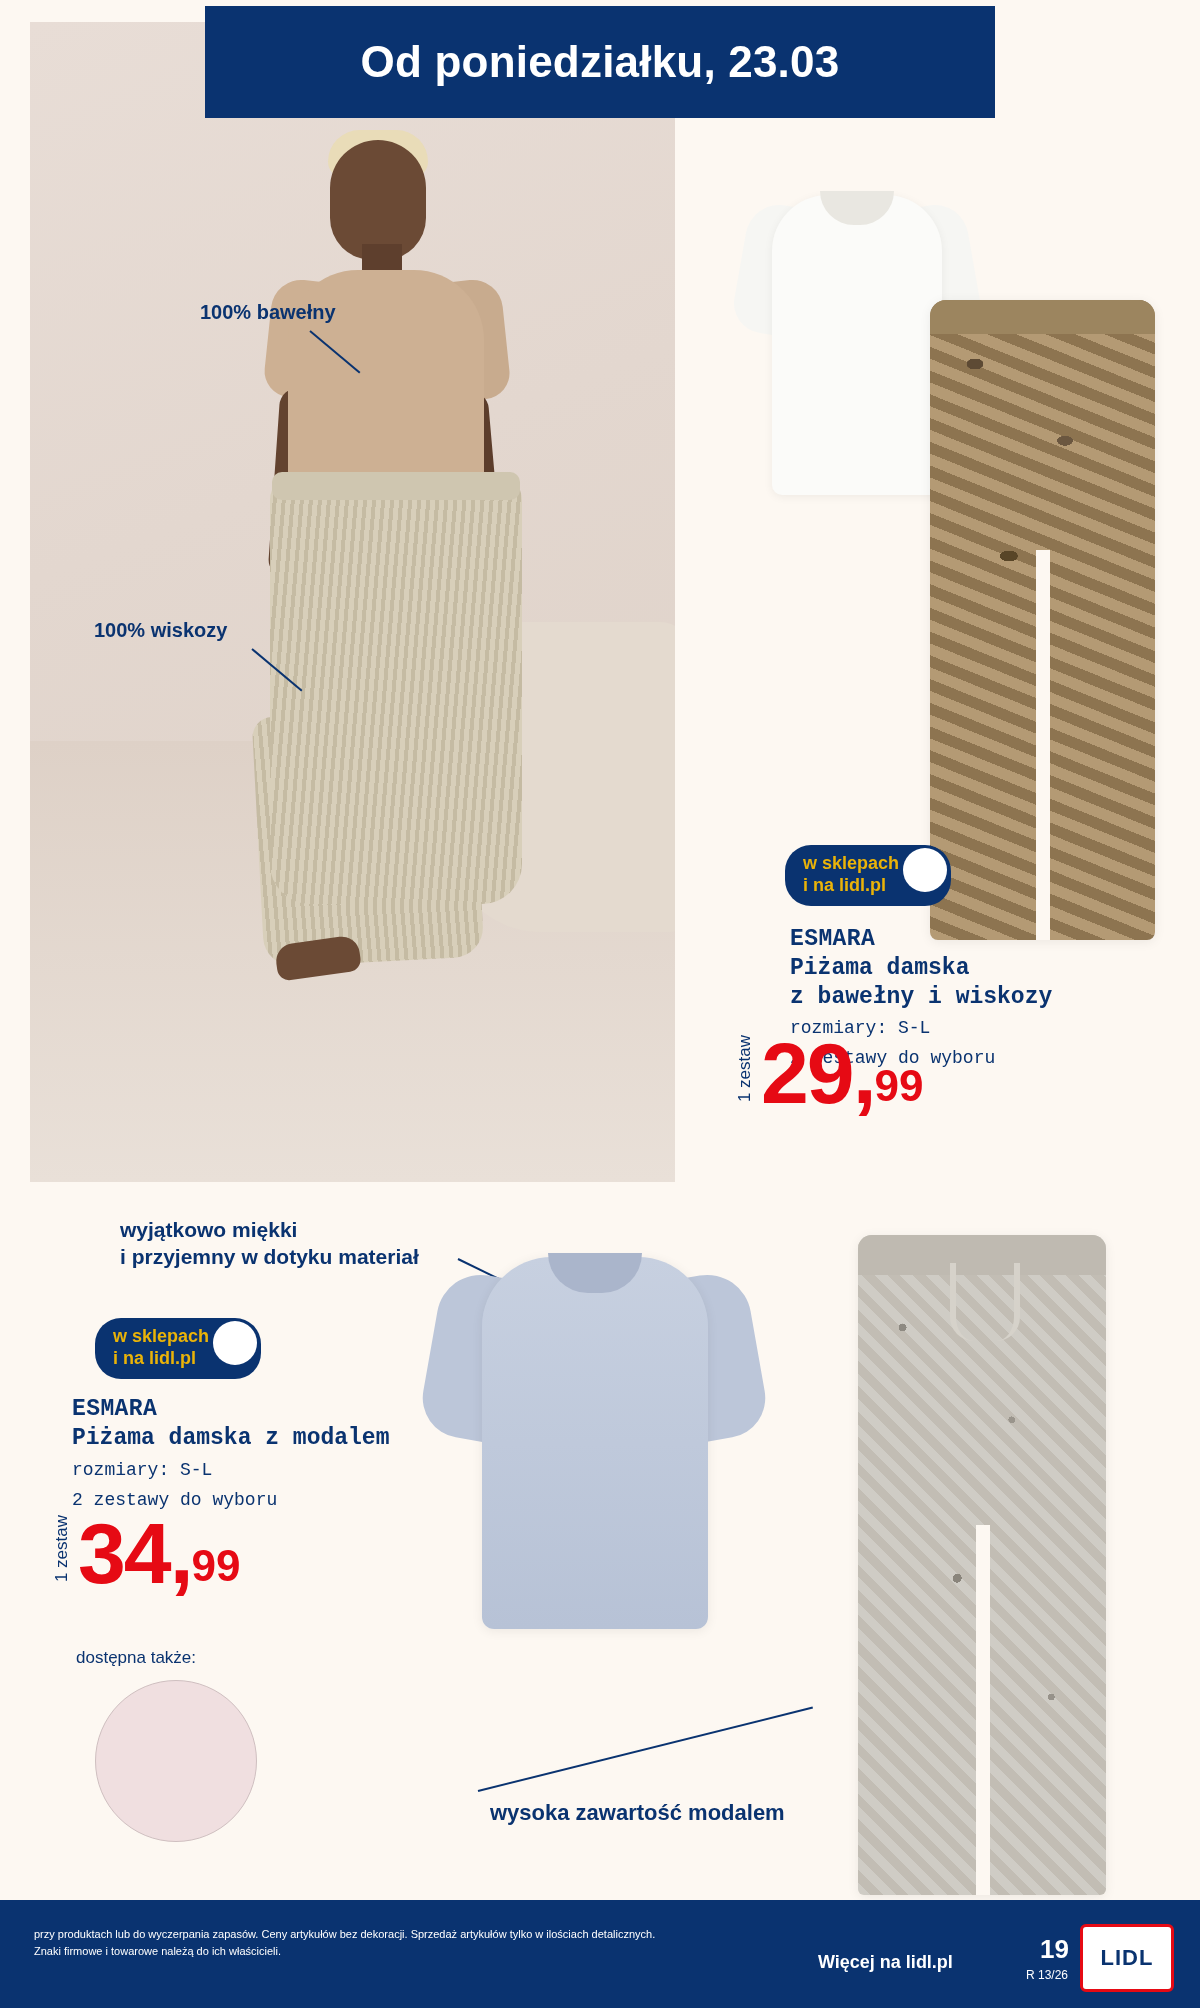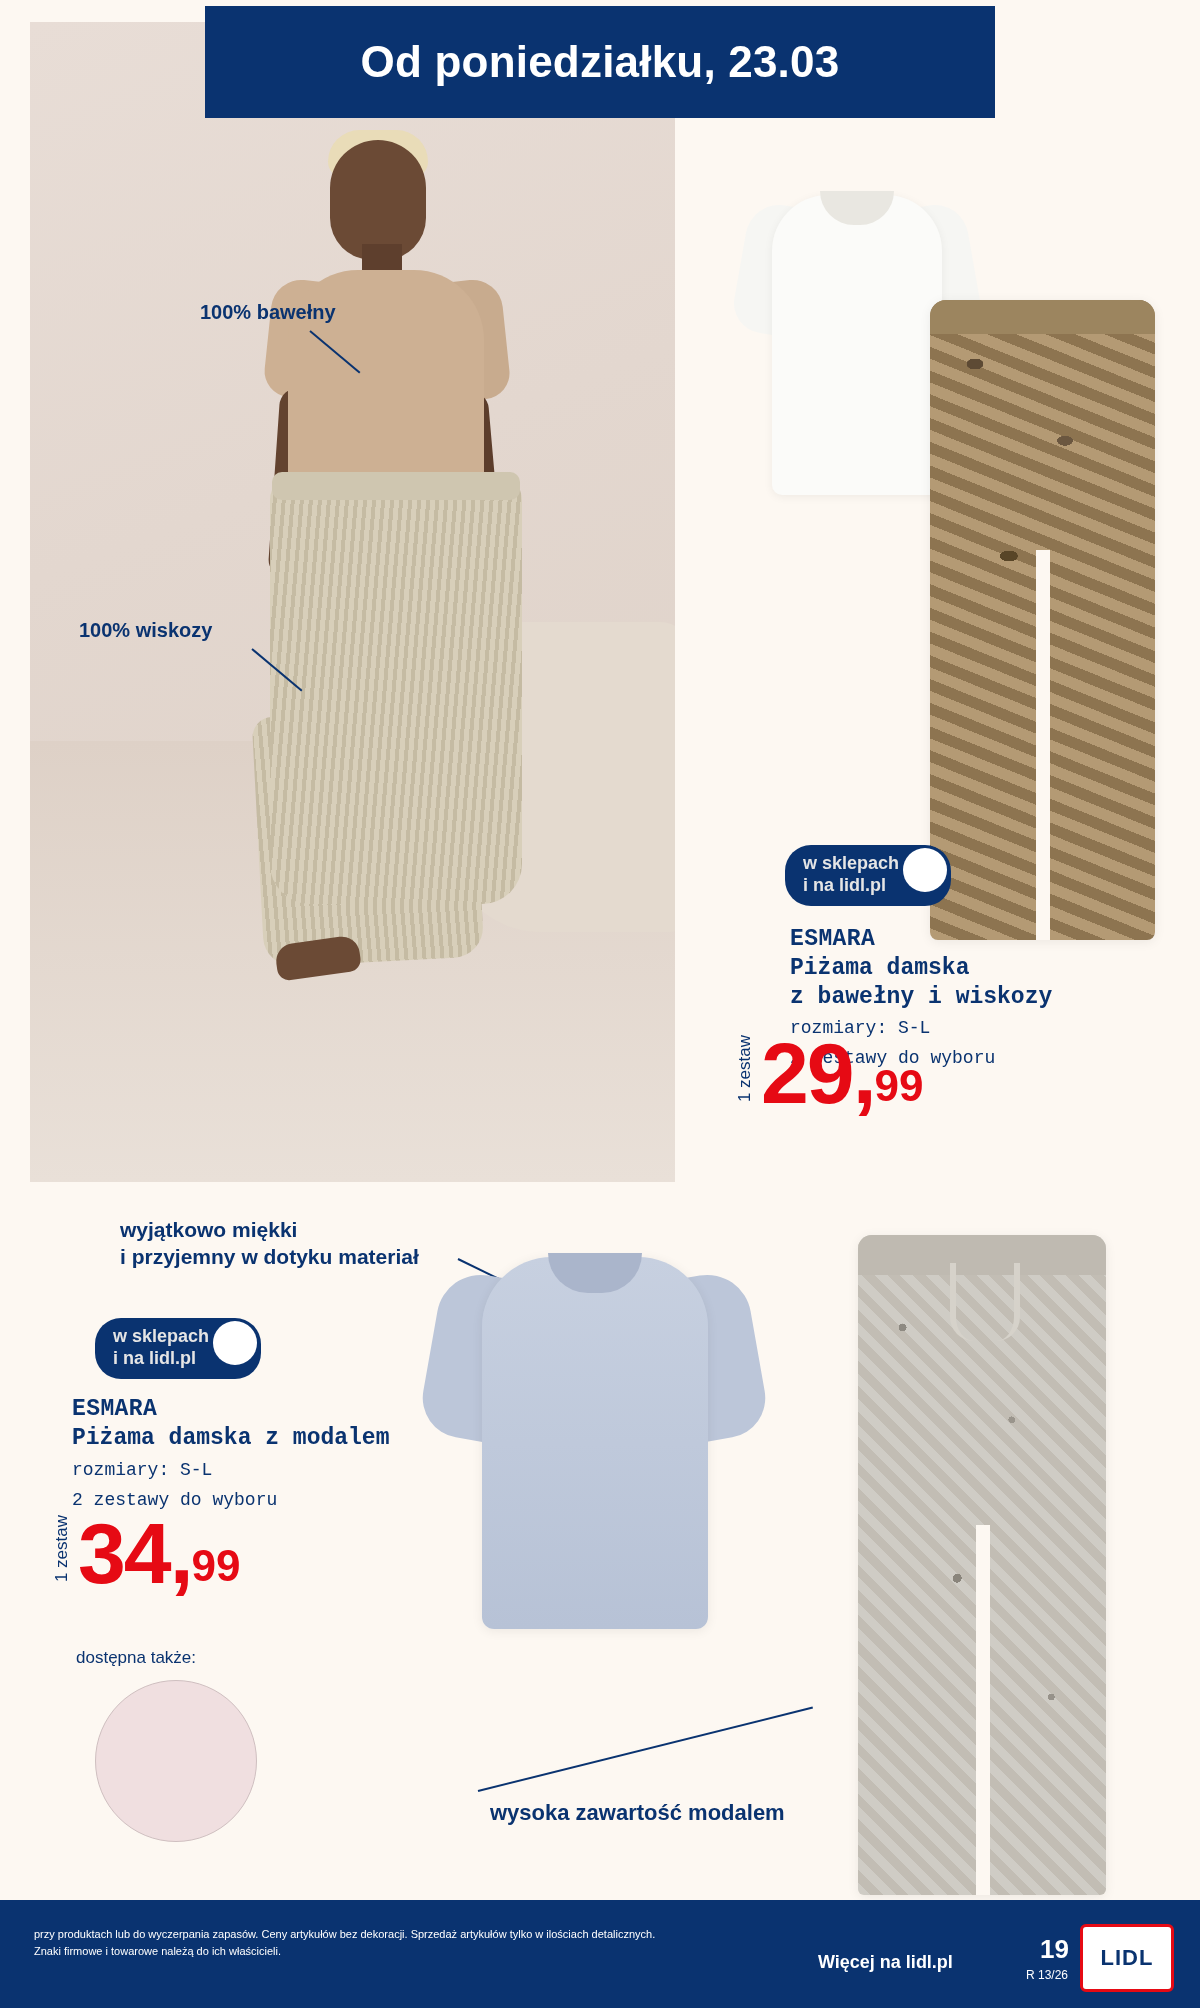--- a/index.html
+++ b/index.html
@@ -119,21 +119,21 @@
   
   .callout {
     position: absolute;
     font-size: 20px;
     font-weight: bold;
     color: #0a3370;
     line-height: 1.25;
     white-space: nowrap;
   }
   .callout-1 { left: 155px; top: 300px; margin-left: 45px; }
-  .callout-2 { left: 79px; top: 618px; }
+  .callout-2 { left: 94px; top: 618px; }
   .lead-line {
     position: absolute;
     height: 2px;
     background: #0a3370;
     transform-origin: left center;
   }
   .lead-1 { left: 310px; top: 330px; width: 65px; transform: rotate(40deg); }
   .lead-2 { left: 252px; top: 648px; width: 65px; transform: rotate(40deg); }
 
   .callout-3 {
@@ -268,21 +268,21 @@
     position: absolute;
     left: 76px; top: 1648px;
     font-size: 17px;
     color: #0a3370;
   }
 
   
   .badge {
     position: absolute;
     background: #0a3370;
-    color: #e5e5e5;
+    color: #eab308;
     border-radius: 26px;
     padding: 8px 52px 10px 18px;
     font-size: 18px;
     font-weight: bold;
     line-height: 1.2;
     white-space: nowrap;
   }
   .badge .dot {
     position: absolute;
     right: 4px; top: 3px;

